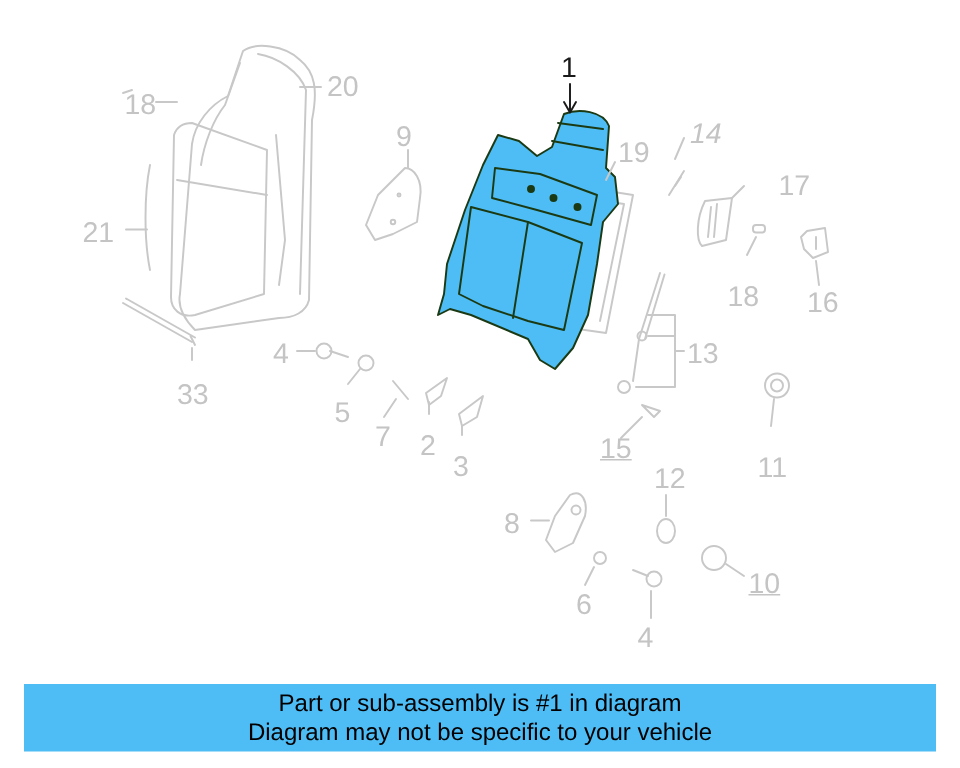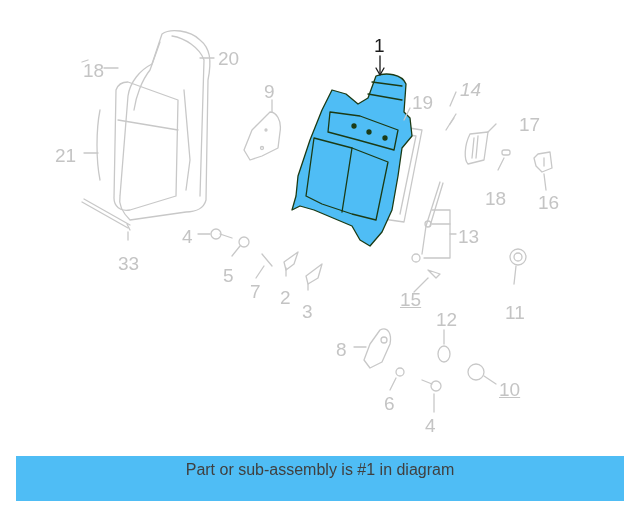--- a/index.html
+++ b/index.html
@@ -3,21 +3,21 @@
 <meta charset="utf-8">
 <style>
   html, body { margin: 0; padding: 0; background: #ffffff; }
   body { width: 640px; height: 512px; position: relative; overflow: hidden;
          font-family: "Liberation Sans", sans-serif; }
   #diagram { position: absolute; left: 0; top: 0; width: 640px; height: 440px; }
   .callout { position: absolute; font-size: 19px; line-height: 19px; color: #c4c4c4;
              font-family: "Liberation Sans", sans-serif; }
   .callout.highlight { color: #1a1a1a; }
   #banner { position: absolute; left: 16px; top: 456px; width: 608px; height: 45px;
-            background: #4fbdf5; text-align: center; color: #404040;
+            background: #4fbdf5; text-align: center; color: #000000;
             font-size: 16px; line-height: 19px; padding-top: 4px; box-sizing: border-box; }
   #banner div { white-space: nowrap; }
 </style>
 </head>
 <body>
 
 <div id="diagram">
   <svg width="640" height="440" viewBox="0 0 640 440" fill="none" stroke="#c8c8c8" stroke-width="1.3" stroke-linejoin="round" stroke-linecap="round">
 
     <g>
@@ -171,13 +171,14 @@
   <span class="callout" style="left:485px;top:177px;margin-top:12px;">18</span>
   <span class="callout" style="left:412px;top:93px;">19</span>
   <span class="callout" style="left:218px;top:49px;">20</span>
   <span class="callout" style="left:55px;top:146px;">21</span>
   <span class="callout" style="left:118px;top:254px;">33</span>
   <span class="callout" style="left:83px;top:61px;">18</span>
 </div>
 
 <div id="banner">
   <div>Part or sub-assembly is #1 in diagram</div>
+  <div>Diagram may not be specific to your vehicle</div>
 </div>
 
 </body></html>

